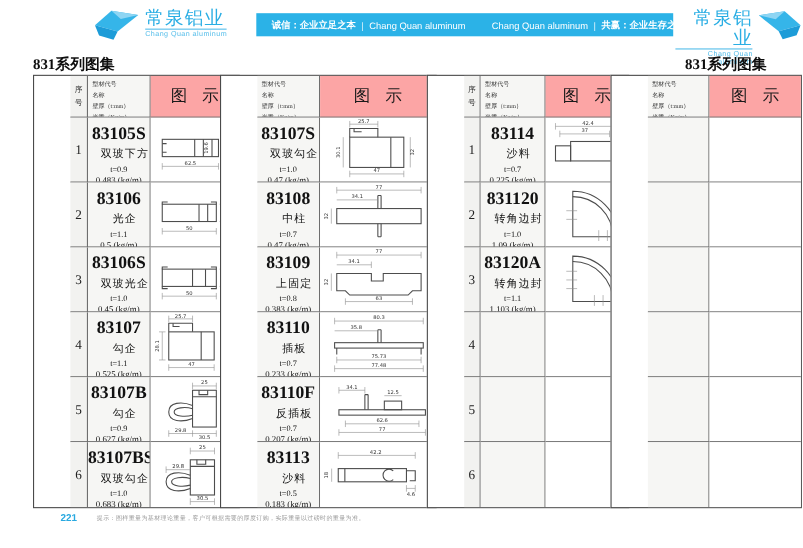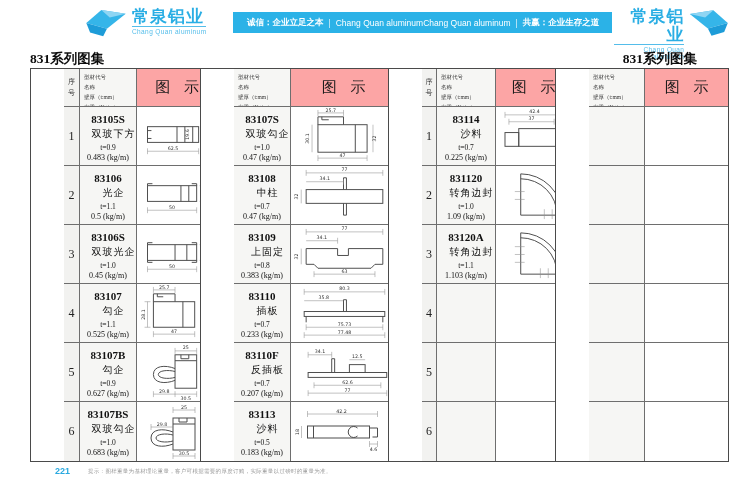--- a/index.html
+++ b/index.html
@@ -4,27 +4,27 @@
 <style>
   html,body{margin:0;padding:0;}
   body{width:730px;height:498px;background:#ffffff;position:relative;overflow:hidden;
        font-family:"Liberation Serif", serif;color:#111;}
 
   
   .logo{position:absolute;display:flex;align-items:flex-start;gap:4px;}
   #logo-left{left:84px;top:8px;}
   #logo-right{left:614px;top:8px;}
   .logo-textblock{display:flex;flex-direction:column;}
-  .logo-name{font-size:17px;font-weight:bold;color:#2aaee4;letter-spacing:1px;
+  .logo-name{font-size:17px;font-weight:normal;color:#2aaee4;letter-spacing:1px;
              font-family:"Liberation Sans",sans-serif;line-height:1.05;}
   .logo-sub{font-size:6.5px;color:#54bdea;border-top:1px solid #54bdea;padding-top:1px;
             font-family:"Liberation Sans",sans-serif;letter-spacing:.4px;}
   #banner{position:absolute;left:233px;top:12px;width:379px;height:21px;background:#2bb2e7;
           display:flex;align-items:center;justify-content:space-between;box-sizing:border-box;
-          padding:0 14px;color:#fff;font-family:"Liberation Sans",sans-serif;font-size:8.5px;}
+          padding:0 14px;color:#fff;font-family:"Liberation Sans",sans-serif;font-size:8.5px;gap:24px;}
   .slogan{display:flex;align-items:center;gap:5px;white-space:nowrap;}
   .slogan .cn{font-weight:bold;}
   .slogan .sep{opacity:.85;}
 
   
   .series-title{position:absolute;top:50px;font-size:13.5px;font-weight:bold;color:#0d0d0d;}
   #title-left{left:30px;}
   #title-right{left:555px;width:142px;text-align:right;}
 
   
@@ -41,21 +41,21 @@
   .idx{background:#f2f2f0;display:flex;align-items:center;justify-content:center;
        font-size:12px;color:#222;}
   .idx-h span{display:inline-block;width:9px;font-size:7px;line-height:1.5;
        word-break:break-all;text-align:center;color:#333;}
   .info{background:#f6f6f4;text-align:center;padding-top:6px;}
   .hd-info{background:#f6f6f4;font-size:5.5px;color:#333;text-align:left;
        padding:4px 0 0 4px;line-height:1.8;}
   .diag{background:#fff;}
   .hd-diag{background:#fca5a5;display:flex;align-items:center;justify-content:center;
        font-size:15px;letter-spacing:5px;color:#1a1a1a;padding-left:5px;}
-  .code{font-size:11px;font-weight:bold;margin-bottom:2px;}
+  .code{font-size:16px;font-weight:bold;margin-bottom:2px;}
   .pname{font-size:10px;letter-spacing:1px;margin-bottom:2px;margin-left:11px;}
   .tt{font-size:7.5px;margin-bottom:1px;}
   .wt{font-size:8px;}
   svg.d{position:absolute;left:0;top:0;width:100%;height:100%;}
   .pf{stroke:#4d4d4d;stroke-width:1;fill:none;}
   .dm{stroke:#8d8d8d;stroke-width:.55;fill:none;}
   svg text{font-family:"DejaVu Sans",sans-serif;font-size:4.8px;fill:#333;
        text-anchor:middle;stroke:none;}
 
   

